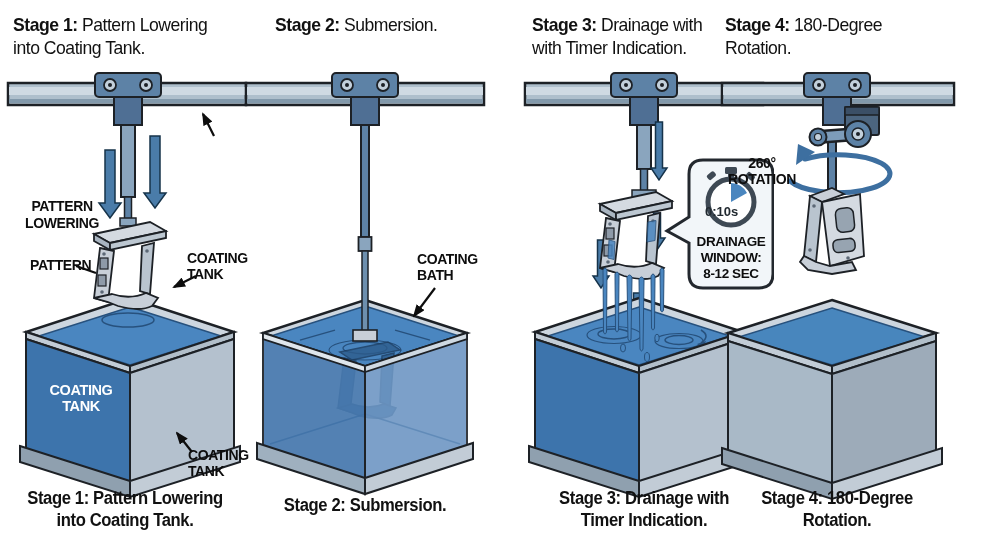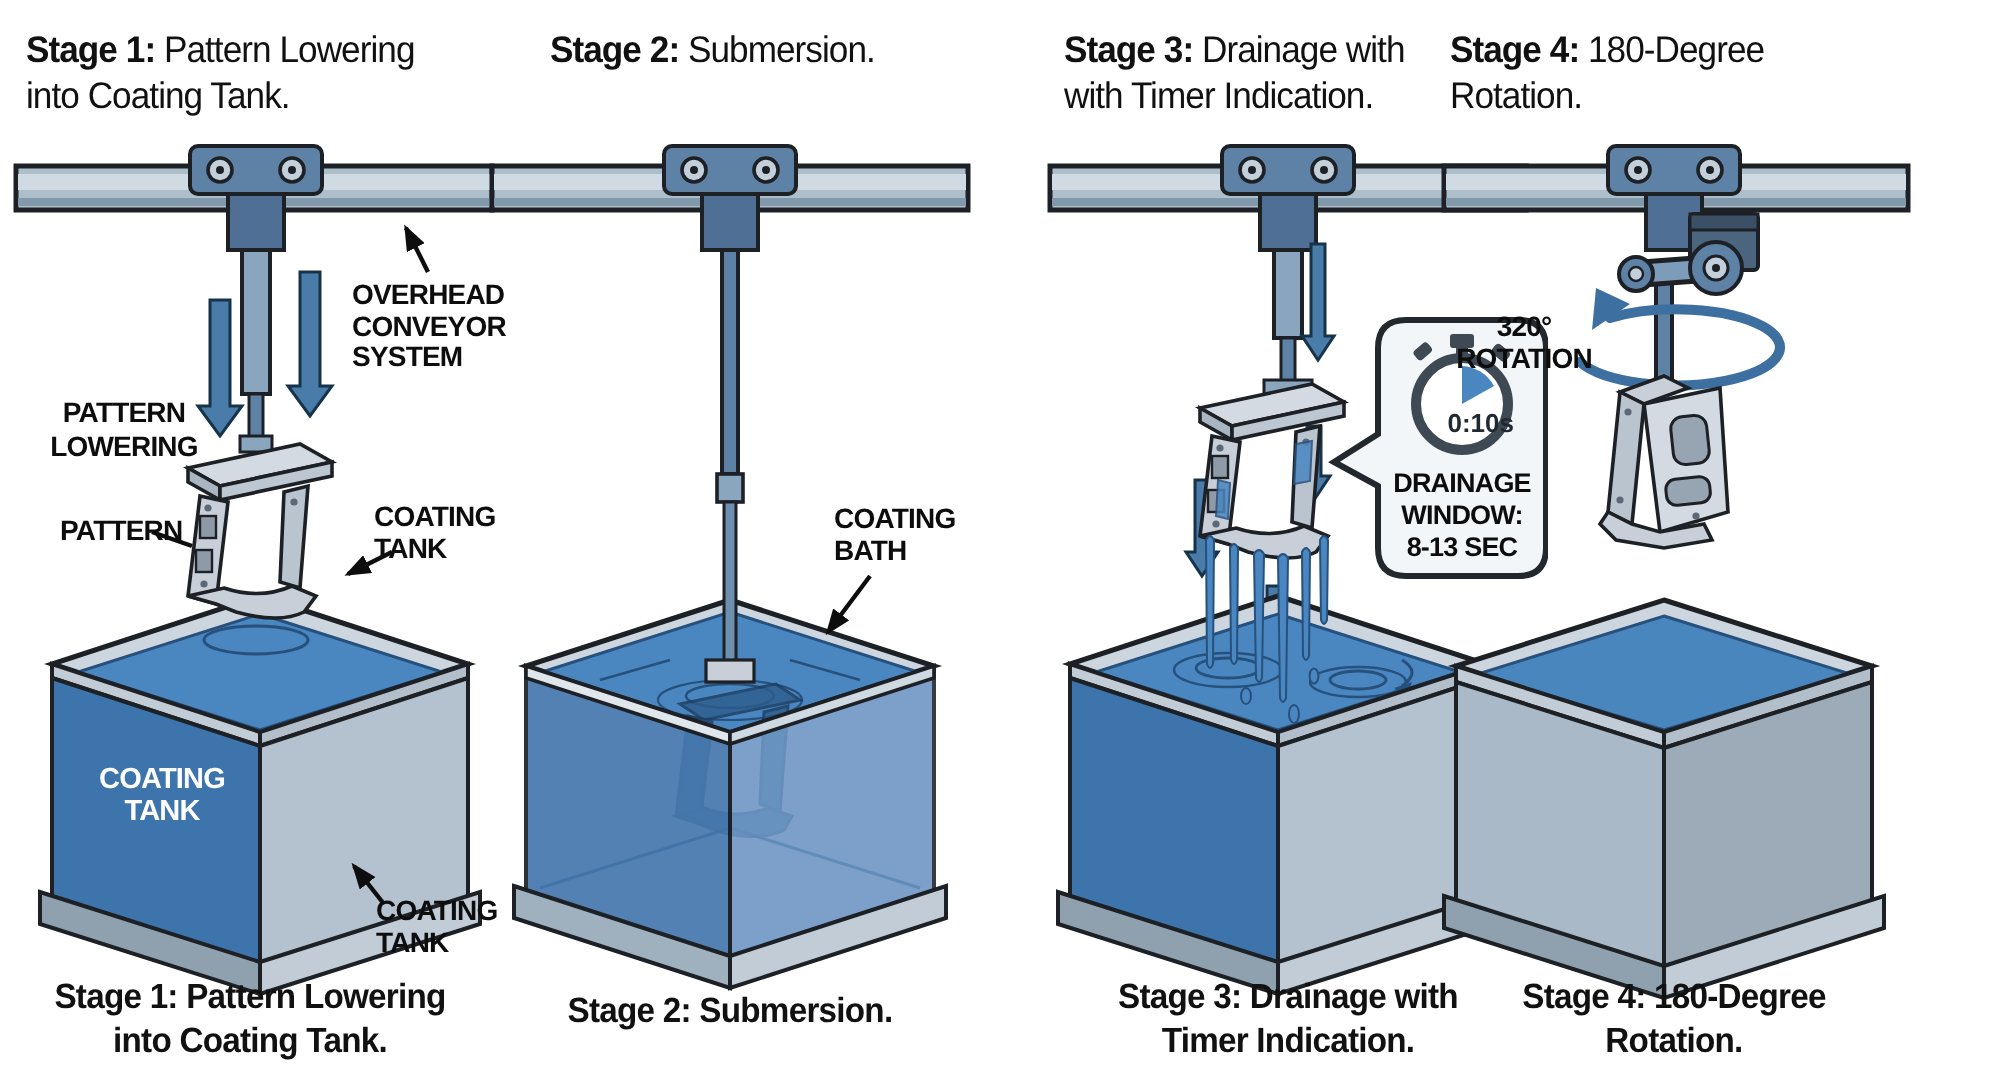--- a/index.html
+++ b/index.html
@@ -10,21 +10,21 @@
   .title{position:absolute;left:13px;top:13px;width:236px;font-size:18.5px;line-height:23px;
          letter-spacing:-0.5px;transform:scaleX(.95);transform-origin:left top;}
   .title .b{font-weight:bold;}
   .caption{position:absolute;left:5px;width:240px;text-align:center;font-weight:bold;
            font-size:17.5px;line-height:22px;letter-spacing:-0.4px;transform:scaleX(.95);
            transform-origin:center top;}
   .lbl{position:absolute;font-weight:bold;font-size:14px;line-height:16px;letter-spacing:-0.4px;
        white-space:pre-line;color:#0d0d0d;}
   .lbl.center{text-align:center;}
   .lbl.white{color:#fff;}
-  .timer-time{position:absolute;font-weight:bold;font-size:13px;color:#222a31;text-align:right;}
+  .timer-time{position:absolute;font-weight:bold;font-size:13px;color:#222a31;text-align:left;}
   .timer-text{position:absolute;font-weight:bold;font-size:13.5px;line-height:16px;
               letter-spacing:-0.4px;text-align:center;white-space:pre-line;color:#0d0d0d;}
 </style>
 </head>
 <body>
 
 <div id="figure">
 
   <div class="panel" style="left:0">
     <svg width="250" height="545" viewBox="0 0 250 545">
@@ -94,23 +94,20 @@
         <line x1="192" y1="452" x2="177" y2="433" marker-end="url(#ah1)"></line>
         <line x1="76" y1="266" x2="96" y2="273"></line>
       </g>
     </svg>
     <div class="title">
       <span class="b">Stage 1:</span><span> Pattern Lowering</span><br>
       <span>into Coating Tank.</span>
     </div>
     <div class="lbl center" style="left:12px;top:198px;width:100px;line-height:17px">PATTERN
 LOWERING</div>
-    <div class="lbl" style="left:176px;top:140px;width:86px;line-height:15.5px">OVERHEAD
-CONVEYOR
-SYSTEM</div>
     <div class="lbl" style="left:30px;top:257px;width:54px">PATTERN</div>
     <div class="lbl" style="left:187px;top:250px;width:64px">COATING
 TANK</div>
     <div class="lbl center white" style="left:34px;top:382px;width:94px;font-size:14.5px">COATING
 TANK</div>
     <div class="lbl" style="left:188px;top:447px;width:64px">COATING
 TANK</div>
     <div class="caption" style="top:487px">
       <div>Stage 1: Pattern Lowering</div>
       <div>into Coating Tank.</div>
@@ -274,21 +271,21 @@
         </g>
       </g>
     </svg>
     <div class="title">
       <span class="b">Stage 3:</span><span> Drainage with</span><br>
       <span>with Timer Indication.</span>
     </div>
     <div class="timer-time" style="left:186px;top:204px;width:52px">0:10s</div>
     <div class="timer-text" style="left:170px;top:234px;width:84px">DRAINAGE
 WINDOW:
-8-13 SEC</div>
+8-12 SEC</div>
     <div class="caption" style="top:487px">
       <div>Stage 3: Drainage with</div>
       <div>Timer Indication.</div>
     </div>
   </div>
 
   <div class="panel" style="left:712px">
     <svg width="250" height="545" viewBox="0 0 250 545">
       <g>
         <rect x="10" y="83" width="232" height="22" fill="#aebfcc" stroke="#1d2126" stroke-width="2.5"></rect>
@@ -342,21 +339,21 @@
         <polygon points="16,341 120,374 120,486 16,452" fill="#a9b9c7" stroke="#1d2126" stroke-width="2"></polygon>
         <polygon points="120,374 224,341 224,452 120,486" fill="#9dabb9" stroke="#1d2126" stroke-width="2"></polygon>
         <polygon points="10,448 120,483 120,499 10,464" fill="#8fa0af" stroke="#1d2126" stroke-width="2"></polygon>
         <polygon points="120,483 230,448 230,464 120,499" fill="#c2ccd6" stroke="#1d2126" stroke-width="2"></polygon>
       </g>
     </svg>
     <div class="title">
       <span class="b">Stage 4:</span><span> 180-Degree</span><br>
       <span>Rotation.</span>
     </div>
-    <div class="lbl center" style="left:8px;top:155px;width:84px">320°
+    <div class="lbl center" style="left:8px;top:155px;width:84px">260°
 ROTATION</div>
     <div class="caption" style="top:487px">
       <div>Stage 4: 180-Degree</div>
       <div>Rotation.</div>
     </div>
   </div>
 
 </div>
 
 </body></html>

